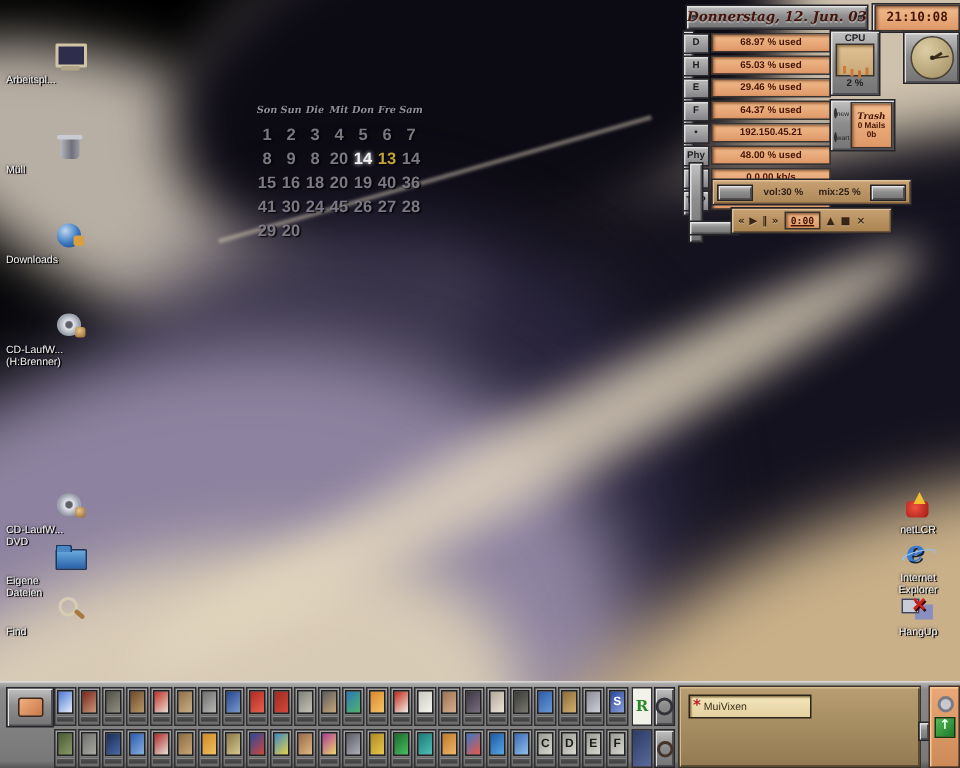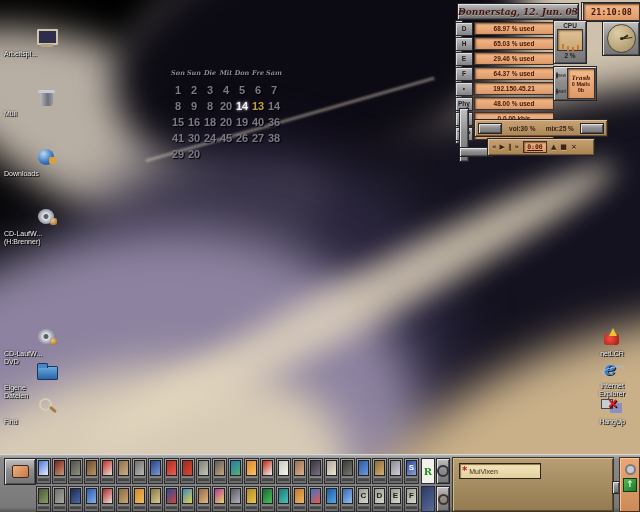--- a/index.html
+++ b/index.html
@@ -212,21 +212,21 @@
         <span>20</span>
         <span>19</span>
         <span>40</span>
         <span>36</span>
         <span>41</span>
         <span>30</span>
         <span>24</span>
         <span>45</span>
         <span>26</span>
         <span>27</span>
-        <span>38</span>
+        <span>28</span>
         <span>29</span>
         <span>20</span>
       </div>
   </div>
 
   <div class="left-icons">
 
       <div class="di">
         <div class="ico computer"></div>
         <div class="lbl"><span>Arbeitspl...</span><br><span></span></div>

